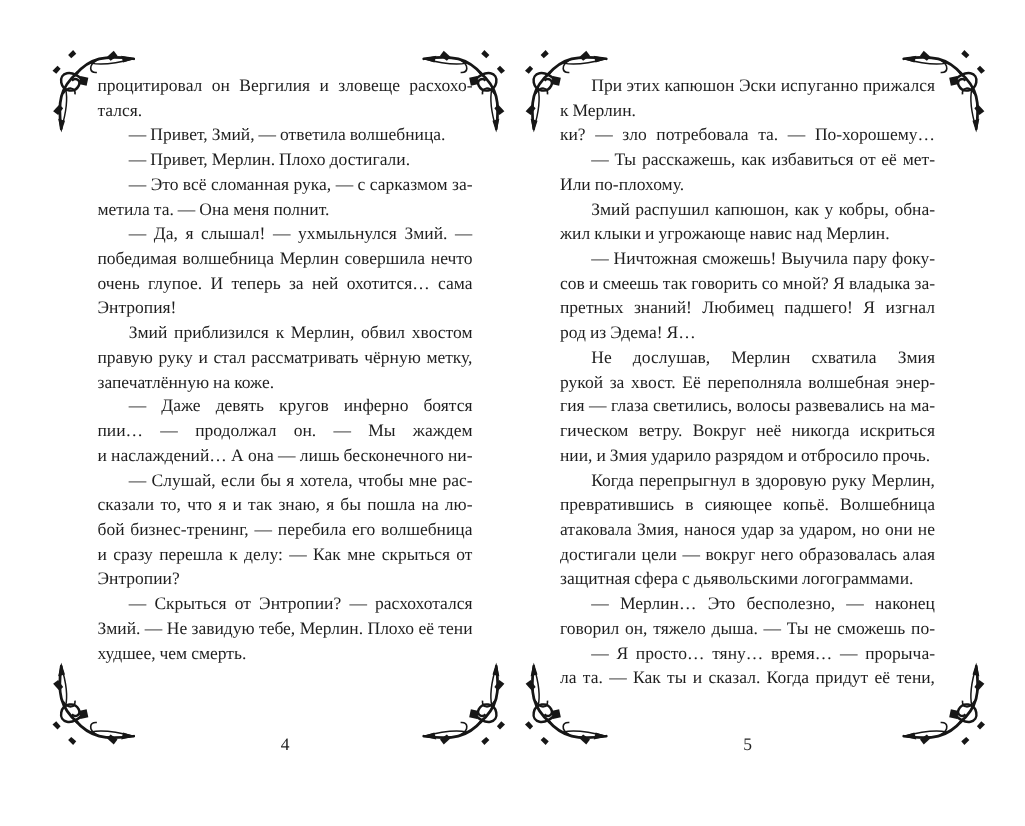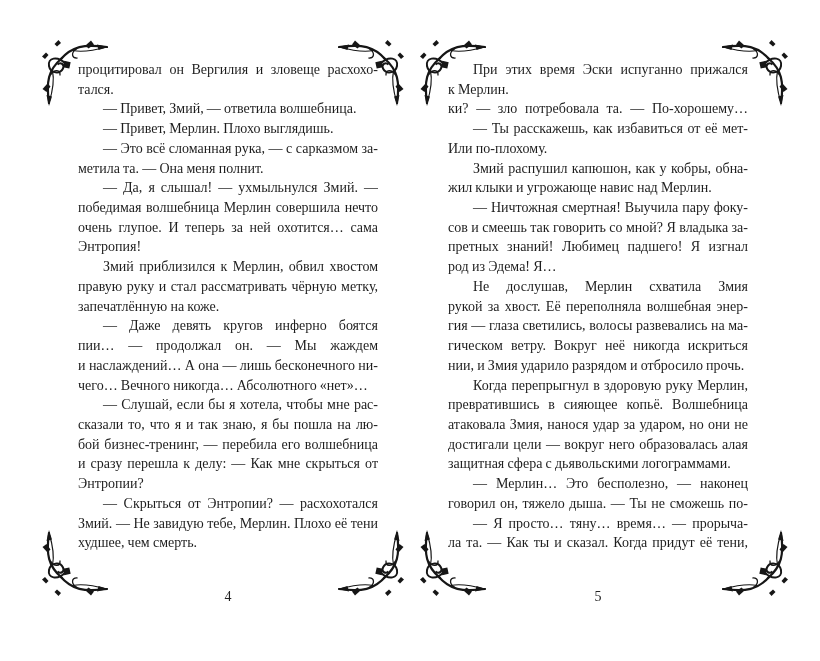--- a/index.html
+++ b/index.html
@@ -81,34 +81,33 @@
         <use href="#flourish"></use>
       </svg>
     <svg class="orn fxy" style="left:336px; top:530px" viewBox="0 0 70 68">
         <use href="#flourish"></use>
       </svg>
 
     <div class="textcol" style="left:78px">
         <div class="line">процитировал он Вергилия и зловеще расхохо-</div>
         <div class="line end">тался.</div>
         <div class="line ind end">— Привет, Змий, — ответила волшебница.</div>
-        <div class="line ind end">— Привет, Мерлин. Плохо выглядишь.</div>
+        <div class="line ind end">— Привет, Мерлин. Плохо достигали.</div>
         <div class="line ind">— Это всё сломанная рука, — с сарказмом за-</div>
         <div class="line end">метила та. — Она меня полнит.</div>
         <div class="line ind">— Да, я слышал! — ухмыльнулся Змий. — Не-</div>
         <div class="line">победимая волшебница Мерлин совершила нечто</div>
         <div class="line">очень глупое. И теперь за ней охотится… сама</div>
         <div class="line end">Энтропия!</div>
         <div class="line ind">Змий приблизился к Мерлин, обвил хвостом её</div>
         <div class="line">правую руку и стал рассматривать чёрную метку,</div>
         <div class="line end">запечатлённую на коже.</div>
         <div class="line ind">— Даже девять кругов инферно боятся Энтро-</div>
         <div class="line">пии… — продолжал он. — Мы жаждем страданий</div>
         <div class="line">и наслаждений… А она — лишь бесконечного ни-</div>
-        <div class="line end">чего… Вечного никогда… Абсолютного «нет»…</div>
         <div class="line ind">— Слушай, если бы я хотела, чтобы мне рас-</div>
         <div class="line">сказали то, что я и так знаю, я бы пошла на лю-</div>
         <div class="line">бой бизнес-тренинг, — перебила его волшебница</div>
         <div class="line">и сразу перешла к делу: — Как мне скрыться от</div>
         <div class="line end">Энтропии?</div>
         <div class="line ind">— Скрыться от Энтропии? — расхохотался</div>
         <div class="line">Змий. — Не завидую тебе, Мерлин. Плохо её тени</div>
         <div class="line end">худшее, чем смерть.</div>
       </div>
 
@@ -123,28 +122,28 @@
         <use href="#flourish"></use>
       </svg>
     <svg class="orn fy" style="left:418px; top:530px" viewBox="0 0 70 68">
         <use href="#flourish"></use>
       </svg>
     <svg class="orn fxy" style="left:720px; top:530px" viewBox="0 0 70 68">
         <use href="#flourish"></use>
       </svg>
 
     <div class="textcol" style="left:448px">
-        <div class="line ind">При этих время Эски испуганно прижался</div>
+        <div class="line ind">При этих капюшон Эски испуганно прижался</div>
         <div class="line end">к Мерлин.</div>
         <div class="line">ки? — зло потребовала та. — По-хорошему…</div>
         <div class="line ind">— Ты расскажешь, как избавиться от её мет-</div>
         <div class="line end">Или по-плохому.</div>
         <div class="line ind">Змий распушил капюшон, как у кобры, обна-</div>
         <div class="line end">жил клыки и угрожающе навис над Мерлин.</div>
-        <div class="line ind">— Ничтожная смертная! Выучила пару фоку-</div>
+        <div class="line ind">— Ничтожная сможешь! Выучила пару фоку-</div>
         <div class="line">сов и смеешь так говорить со мной? Я владыка за-</div>
         <div class="line">претных знаний! Любимец падшего! Я изгнал ваш</div>
         <div class="line end">род из Эдема! Я…</div>
         <div class="line ind">Не дослушав, Мерлин схватила Змия здоровой</div>
         <div class="line">рукой за хвост. Её переполняла волшебная энер-</div>
         <div class="line">гия — глаза светились, волосы развевались на ма-</div>
         <div class="line">гическом ветру. Вокруг неё никогда искриться мол-</div>
         <div class="line end">нии, и Змия ударило разрядом и отбросило прочь.</div>
         <div class="line ind">Когда перепрыгнул в здоровую руку Мерлин,</div>
         <div class="line">превратившись в сияющее копьё. Волшебница</div>

